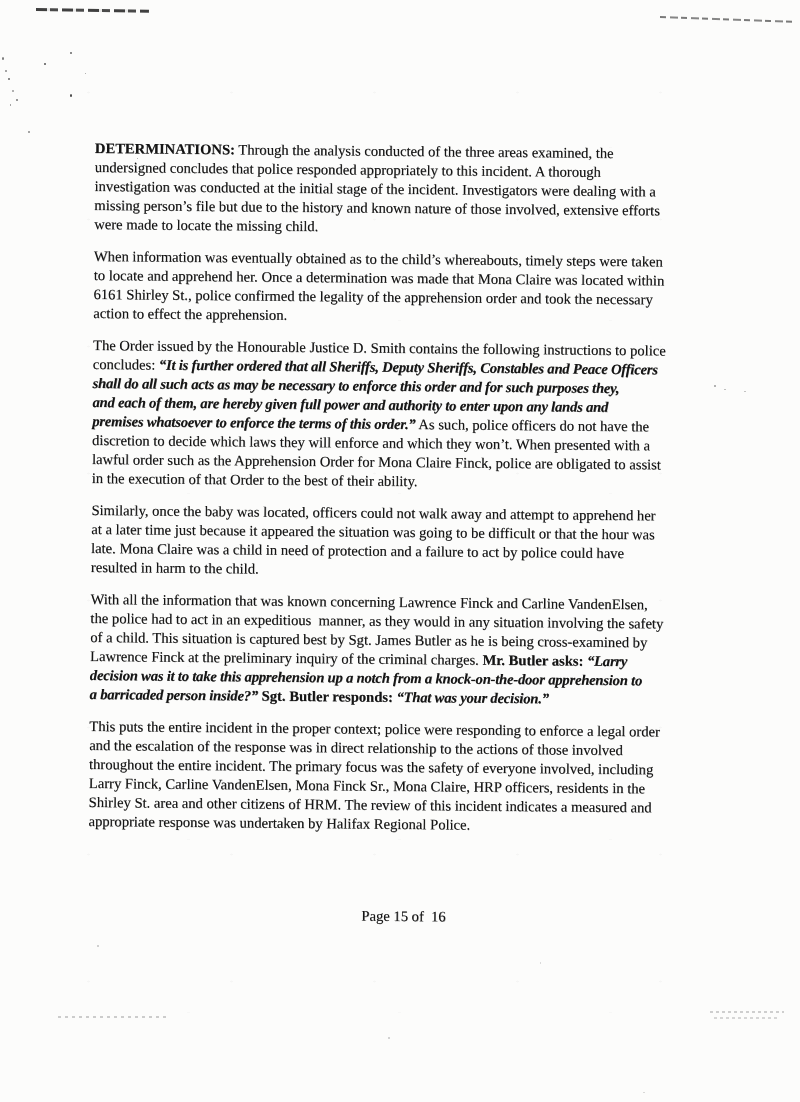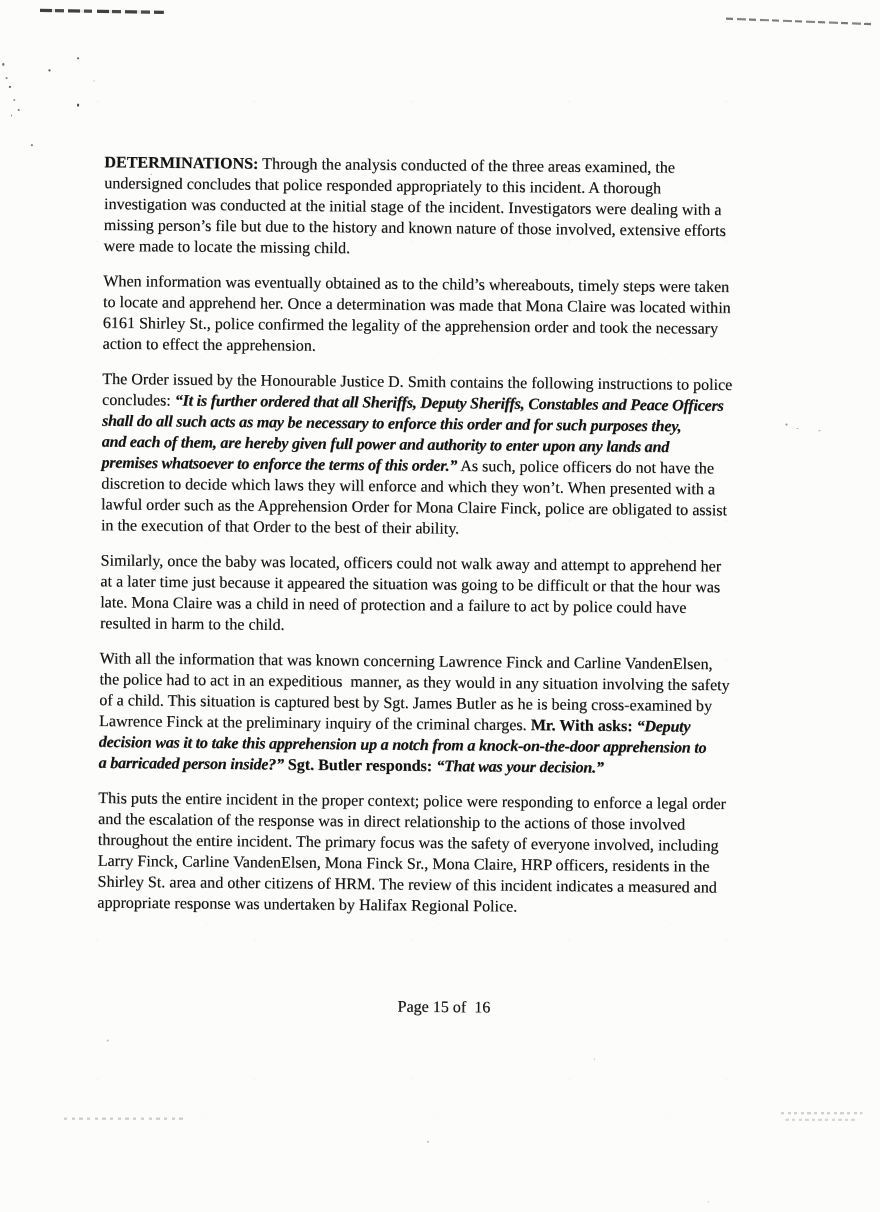--- a/index.html
+++ b/index.html
@@ -137,21 +137,21 @@
         <div class="para">
           <div class="line"><span class="seg s-normal">Similarly, once the baby was located, officers could not walk away and attempt to apprehend her</span></div>
           <div class="line"><span class="seg s-normal">at a later time just because it appeared the situation was going to be difficult or that the hour was</span></div>
           <div class="line"><span class="seg s-normal">late. Mona Claire was a child in need of protection and a failure to act by police could have</span></div>
           <div class="line"><span class="seg s-normal">resulted in harm to the child.</span></div>
         </div>
         <div class="para">
           <div class="line"><span class="seg s-normal">With all the information that was known concerning Lawrence Finck and Carline VandenElsen,</span></div>
           <div class="line"><span class="seg s-normal">the police had to act in an expeditious  manner, as they would in any situation involving the safety</span></div>
           <div class="line"><span class="seg s-normal">of a child. This situation is captured best by Sgt. James Butler as he is being cross-examined by</span></div>
-          <div class="line"><span class="seg s-normal">Lawrence Finck at the preliminary inquiry of the criminal charges. </span><span class="seg s-bold">Mr. With asks: </span><span class="seg s-bold-italic">“Deputy</span></div>
+          <div class="line"><span class="seg s-normal">Lawrence Finck at the preliminary inquiry of the criminal charges. </span><span class="seg s-bold">Mr. Butler asks: </span><span class="seg s-bold-italic">“Larry</span></div>
           <div class="line"><span class="seg s-bold-italic">decision was it to take this apprehension up a notch from a knock-on-the-door apprehension to</span></div>
           <div class="line"><span class="seg s-bold-italic">a barricaded person inside?”</span><span class="seg s-bold"> Sgt. Butler responds: </span><span class="seg s-bold-italic">“That was your decision.”</span></div>
         </div>
         <div class="para">
           <div class="line"><span class="seg s-normal">This puts the entire incident in the proper context; police were responding to enforce a legal order</span></div>
           <div class="line"><span class="seg s-normal">and the escalation of the response was in direct relationship to the actions of those involved</span></div>
           <div class="line"><span class="seg s-normal">throughout the entire incident. The primary focus was the safety of everyone involved, including</span></div>
           <div class="line"><span class="seg s-normal">Larry Finck, Carline VandenElsen, Mona Finck Sr., Mona Claire, HRP officers, residents in the</span></div>
           <div class="line"><span class="seg s-normal">Shirley St. area and other citizens of HRM. The review of this incident indicates a measured and</span></div>
           <div class="line"><span class="seg s-normal">appropriate response was undertaken by Halifax Regional Police.</span></div>

